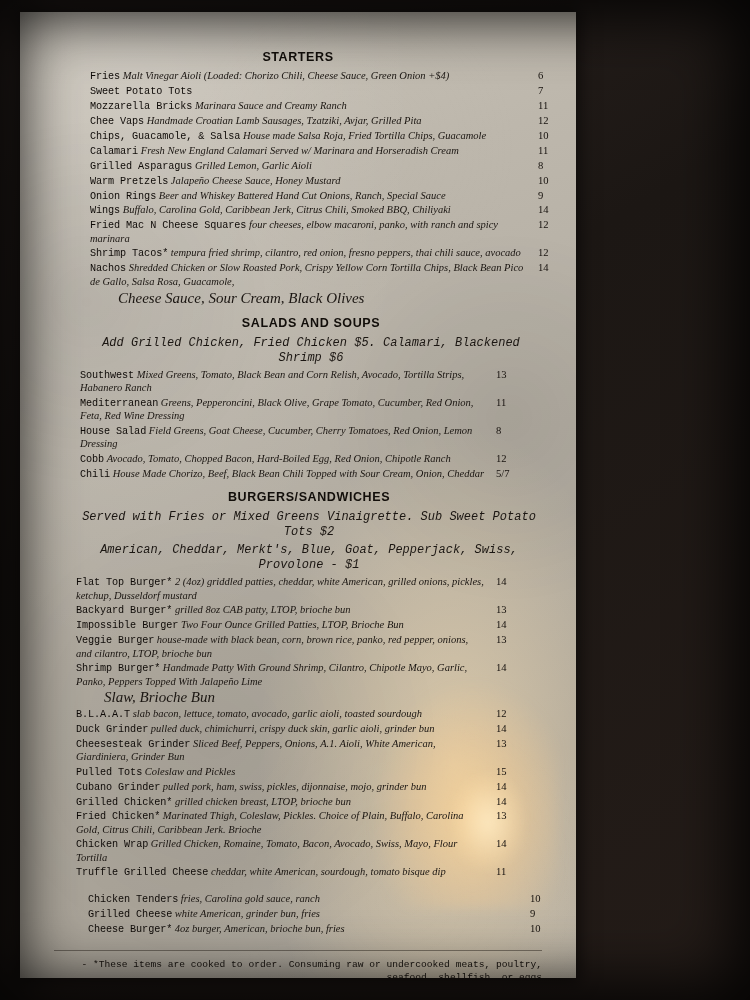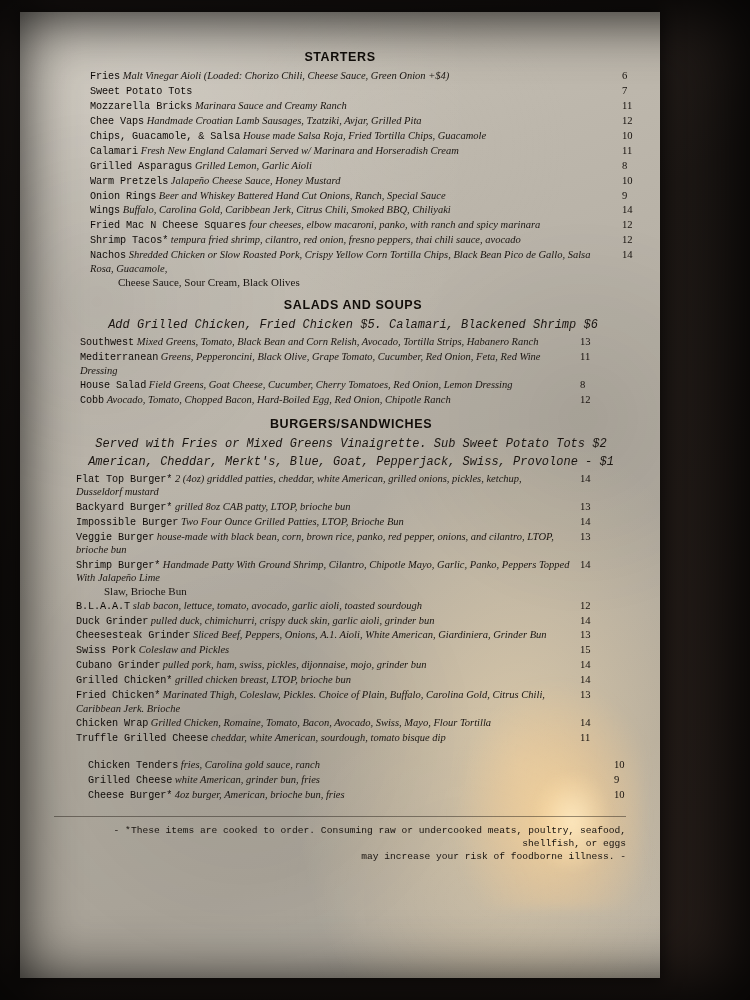--- a/index.html
+++ b/index.html
@@ -28,21 +28,21 @@
     position: absolute;
     inset: 0;
     box-shadow: inset 0 0 60px 18px rgba(0,0,0,0.85);
     pointer-events: none;
     z-index: 40;
   }
   .menu-sheet {
     position: absolute;
     left: 20px;
     top: 12px;
-    width: 640px;
+    width: 556px;
     height: 966px;
     background:
       radial-gradient(ellipse at 78% 78%, rgba(255,228,180,0.55) 0%, rgba(255,228,180,0.0) 32%),
       radial-gradient(ellipse at 20% 10%, rgba(255,255,255,0.16) 0%, rgba(255,255,255,0) 45%),
       linear-gradient(160deg, #c9c3b8 0%, #bdb7ac 25%, #b2aca1 55%, #a9a398 80%, #b5afa4 100%);
     box-shadow: 0 0 16px 4px rgba(0,0,0,0.55);
     color: #17120e;
     overflow: hidden;
   }
   
@@ -134,21 +134,22 @@
     color: #1a1511;
   }
   .row .price {
     flex: 0 0 46px;
     text-align: left;
     font-size: 10.6px;
     color: #16110d;
     font-family: "Liberation Serif", serif;
   }
   .cont {
-    font-size: 11px;
+    font-style: italic;
+    font-size: 15px;
     padding-left: 28px;
     color: #1a1511;
     line-height: 1.2;
   }
   .gap-sm { height: 8px; }
   .gap-md { height: 12px; }
 
   .starters .row .price { flex: 0 0 40px; }
   .starters { padding-left: 36px; }
 
@@ -328,20 +329,27 @@
           </div>
 
           <div class="row">
             <div class="text">
               <span class="name">Cobb</span>
               <span class="desc">Avocado, Tomato, Chopped Bacon, Hard-Boiled Egg, Red Onion, Chipotle Ranch</span>
             </div>
             <div class="price">12</div>
           </div>
 
+          <div class="row">
+            <div class="text">
+              <span class="name">Chili</span>
+              <span class="desc">House Made Chorizo, Beef, Black Bean Chili Topped with Sour Cream, Onion, Cheddar</span>
+            </div>
+            <div class="price">5/7</div>
+          </div>
 
         </div>
       </div>
 
       <div class="gap-sm"></div>
 
       <div class="section-burgers">
         <div class="section-title">BURGERS/SANDWICHES</div>
         <div class="section-note">Served with Fries or Mixed Greens Vinaigrette.  Sub Sweet Potato Tots $2</div>
         <div class="section-note">American, Cheddar, Merkt's, Blue, Goat, Pepperjack, Swiss, Provolone - $1</div>
@@ -407,21 +415,21 @@
           <div class="row">
             <div class="text">
               <span class="name">Cheesesteak Grinder</span>
               <span class="desc">Sliced Beef, Peppers, Onions, A.1. Aioli, White American, Giardiniera, Grinder Bun</span>
             </div>
             <div class="price price-wide">13</div>
           </div>
 
           <div class="row">
             <div class="text">
-              <span class="name">Swiss Pork</span>
+              <span class="name">Pulled Tots</span>
               <span class="desc">Coleslaw and Pickles</span>
             </div>
             <div class="price price-wide">15</div>
           </div>
 
           <div class="row">
             <div class="text">
               <span class="name">Cubano Grinder</span>
               <span class="desc">pulled pork, ham, swiss, pickles, dijonnaise, mojo, grinder bun</span>
             </div>

